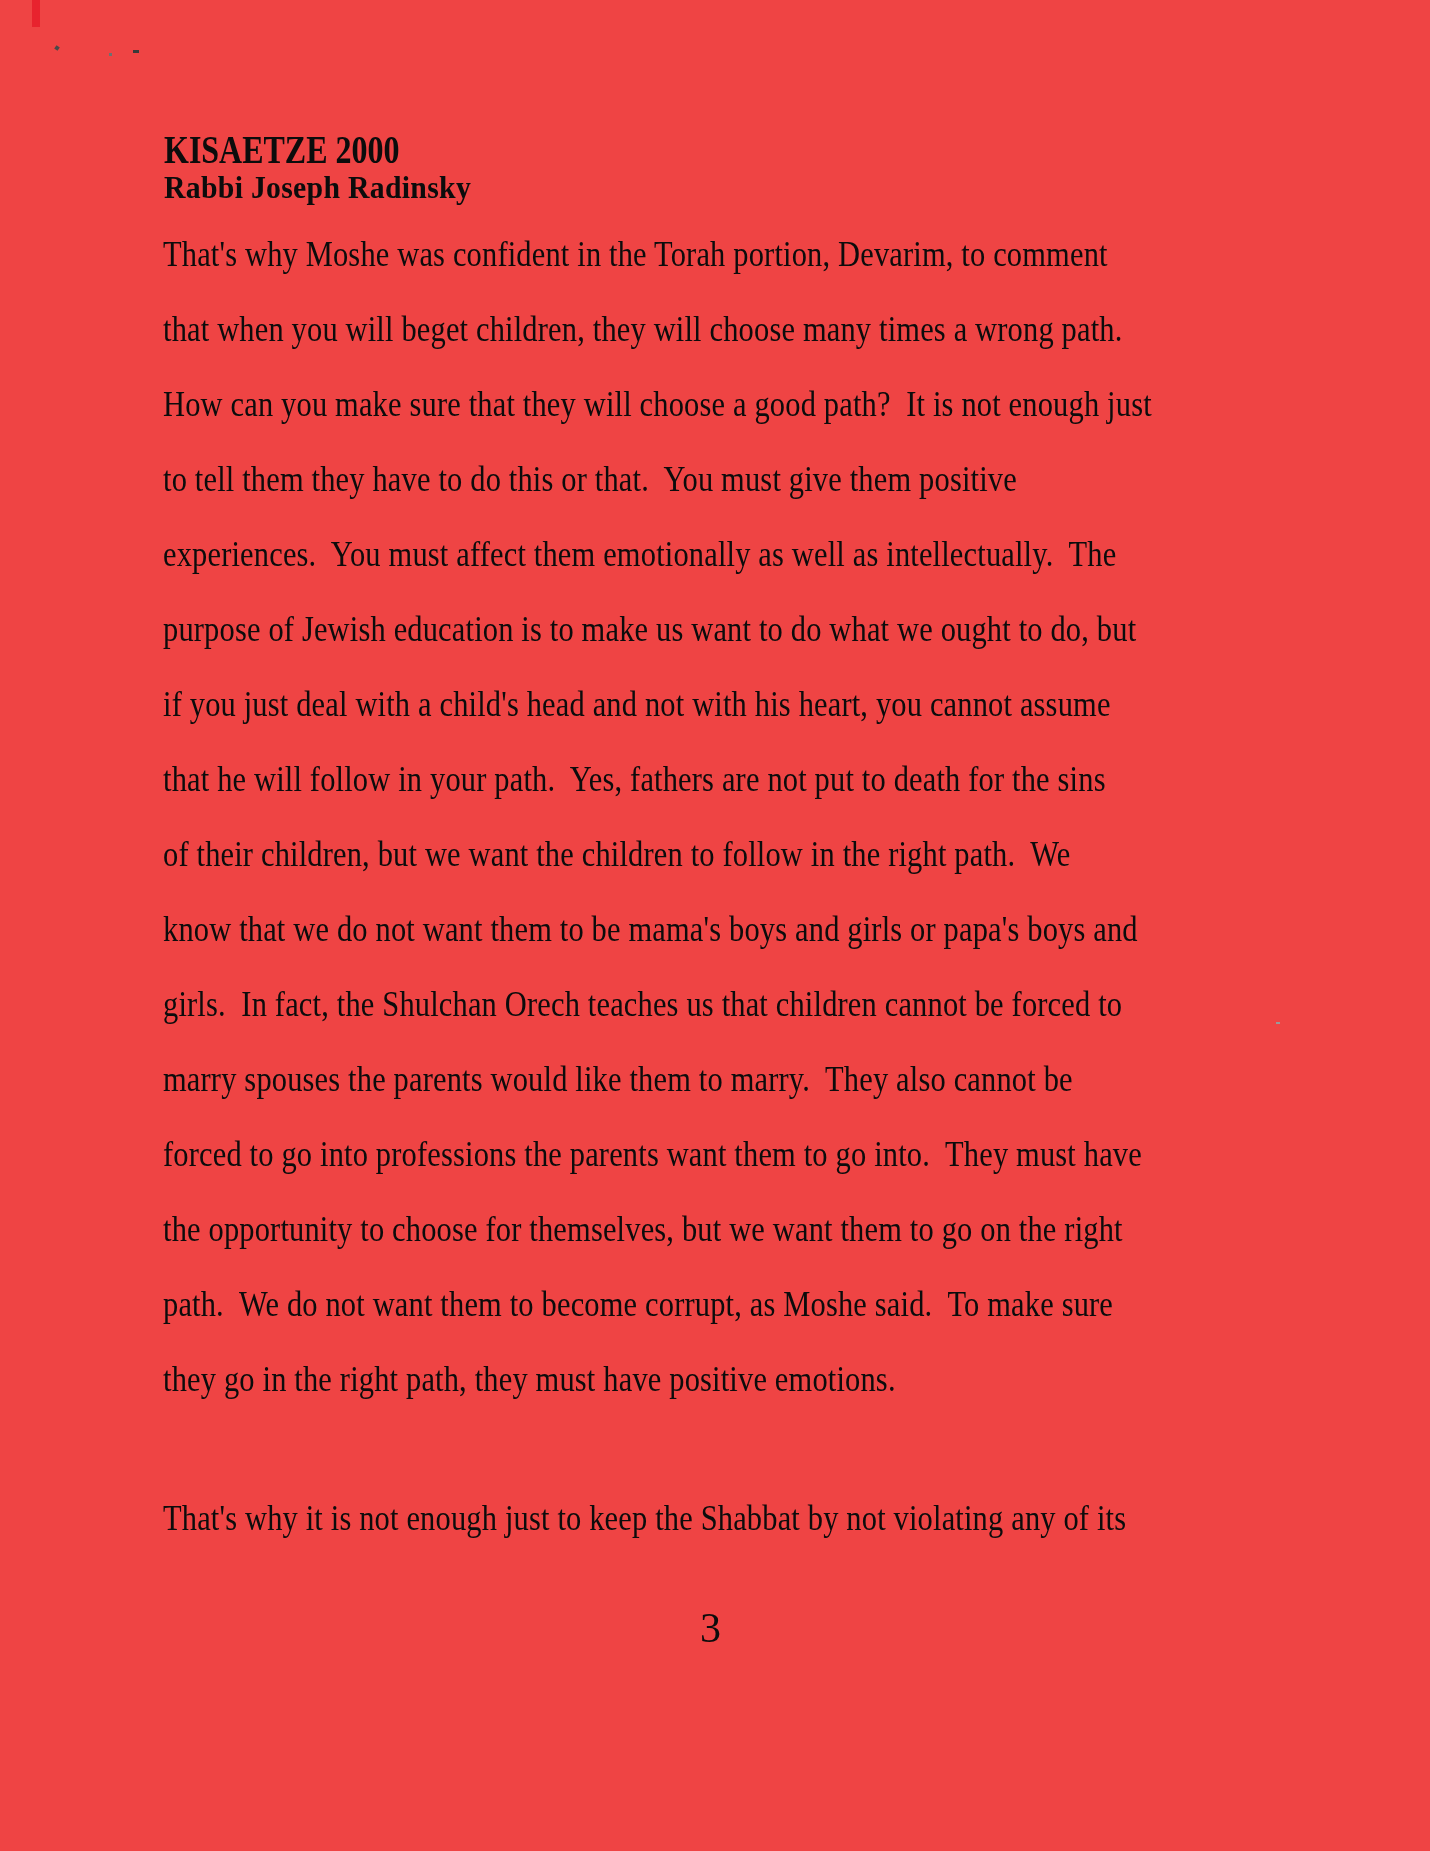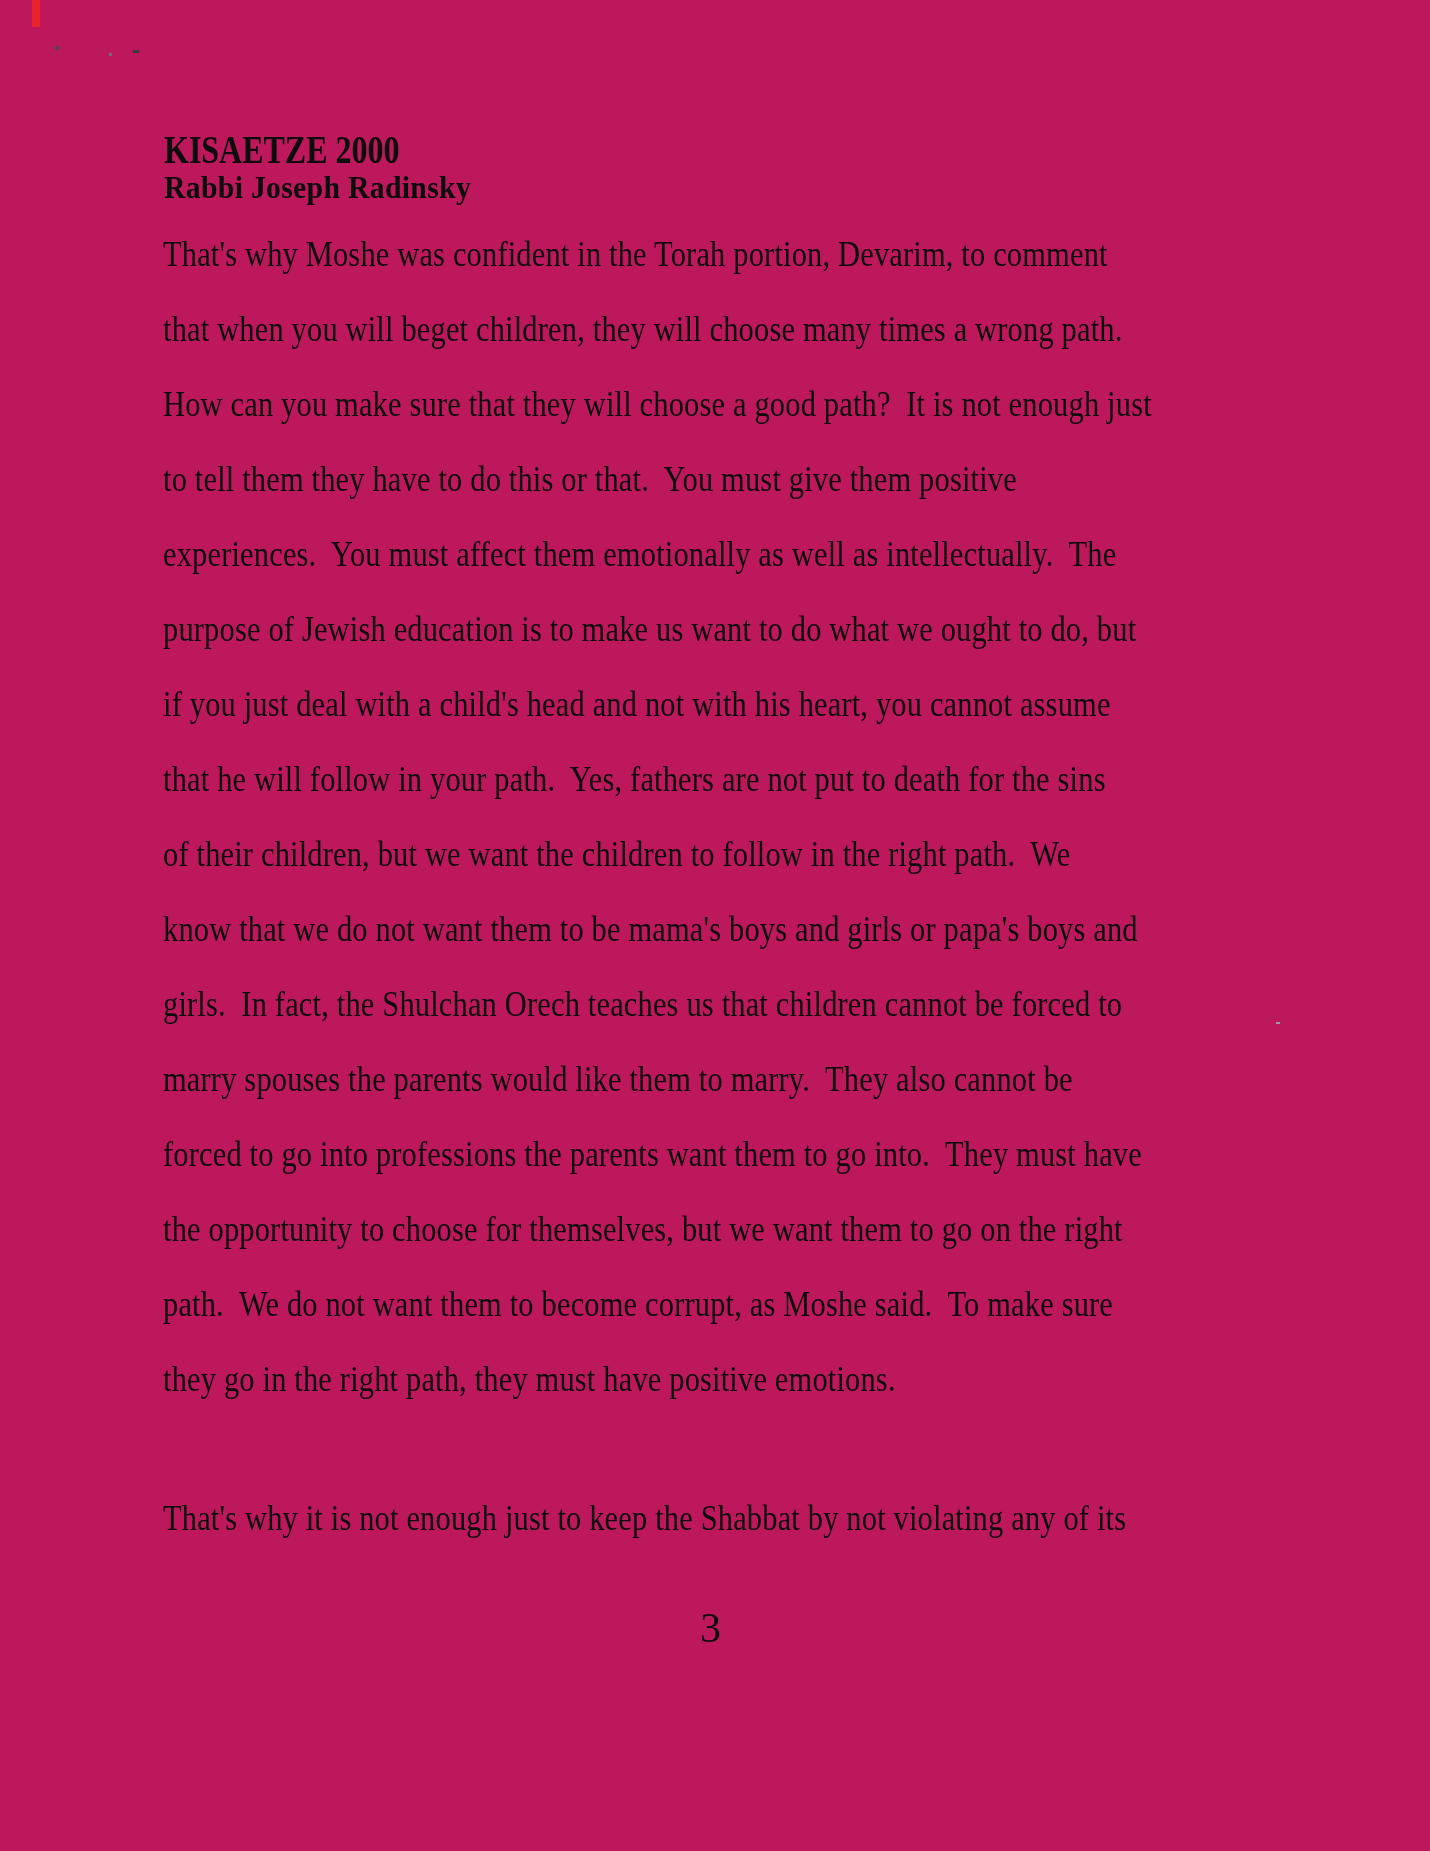--- a/index.html
+++ b/index.html
@@ -1,20 +1,20 @@
 <!DOCTYPE html>
 <html><head>
 <meta charset="utf-8">
 <style>
   html, body { margin: 0; padding: 0; background: #ffffff; }
   .page {
     position: relative;
     width: 1430px;
     height: 1851px;
-    background: #be185d;
+    background: #ef4444;
     overflow: hidden;
     font-family: "Liberation Serif", "DejaVu Serif", serif;
     color: #0c0c0c;
   }
   
   .red-mark {
     position: absolute;
     left: 32px; top: 0;
     width: 8px; height: 27px;
     background: #e8232e;

